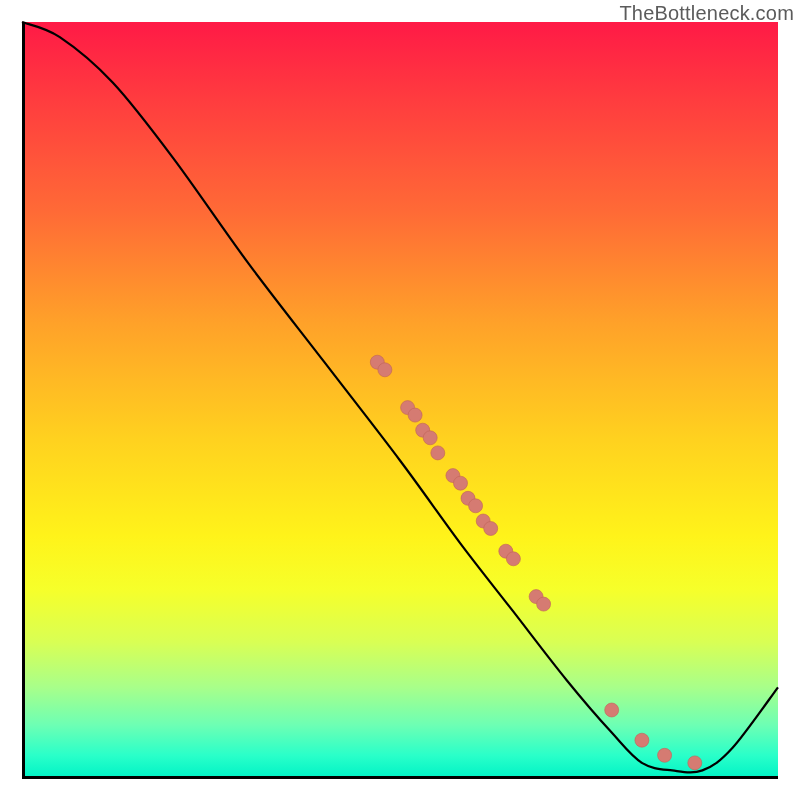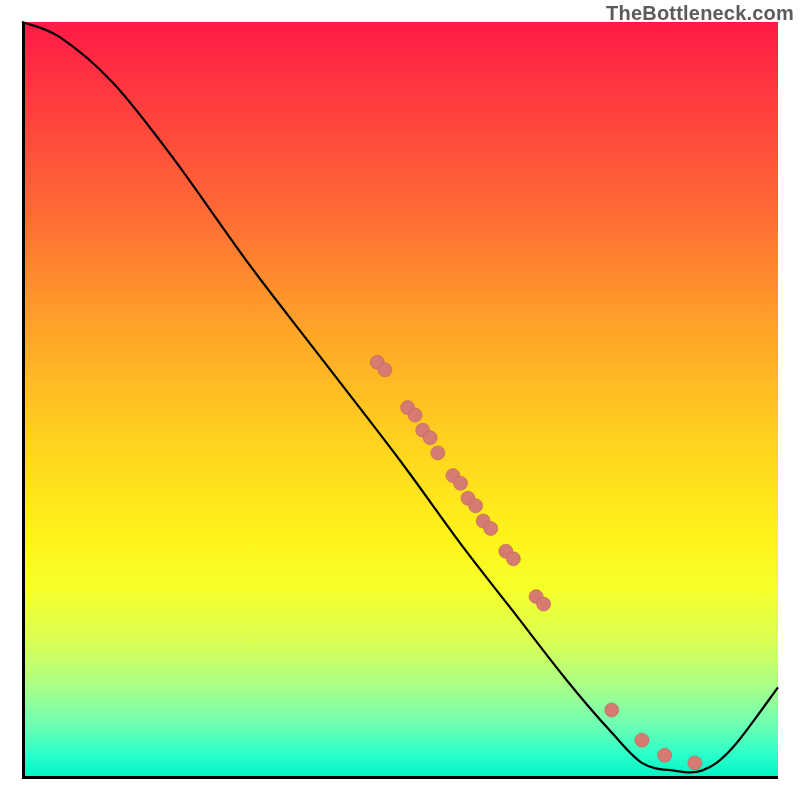--- a/index.html
+++ b/index.html
@@ -54,21 +54,21 @@
     height: 3px;
   }
   .watermark {
     position: absolute;
     top: 2px;
     right: 6px;
     font-family: Arial, Helvetica, sans-serif;
     font-size: 20px;
     color: #5b5b5b;
     letter-spacing: 0.2px;
-    font-weight: 700;
+    font-weight: 400;
   }
   svg.curve {
     position: absolute;
     left: 22px;
     top: 22px;
     width: 756px;
     height: 756px;
     overflow: visible;
   }
   .curve-path {

